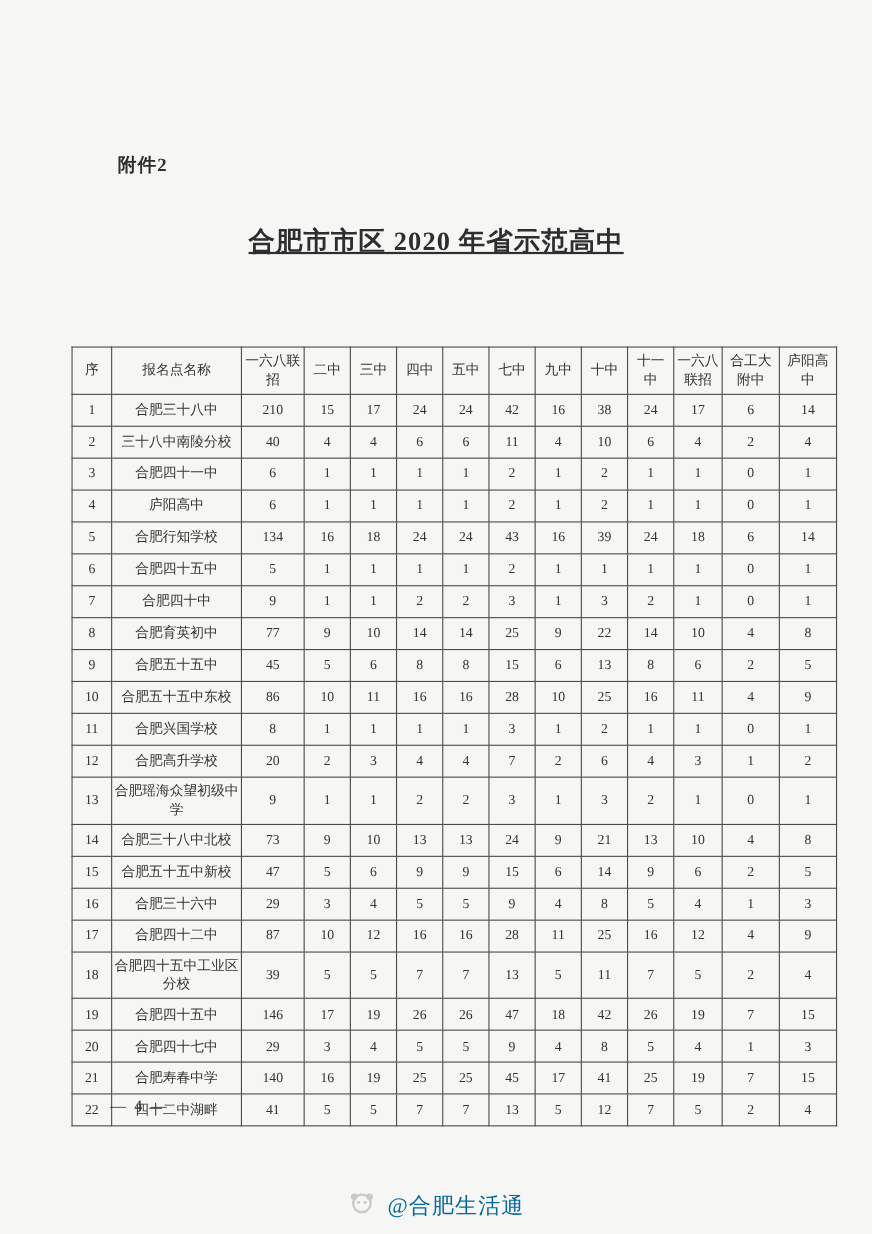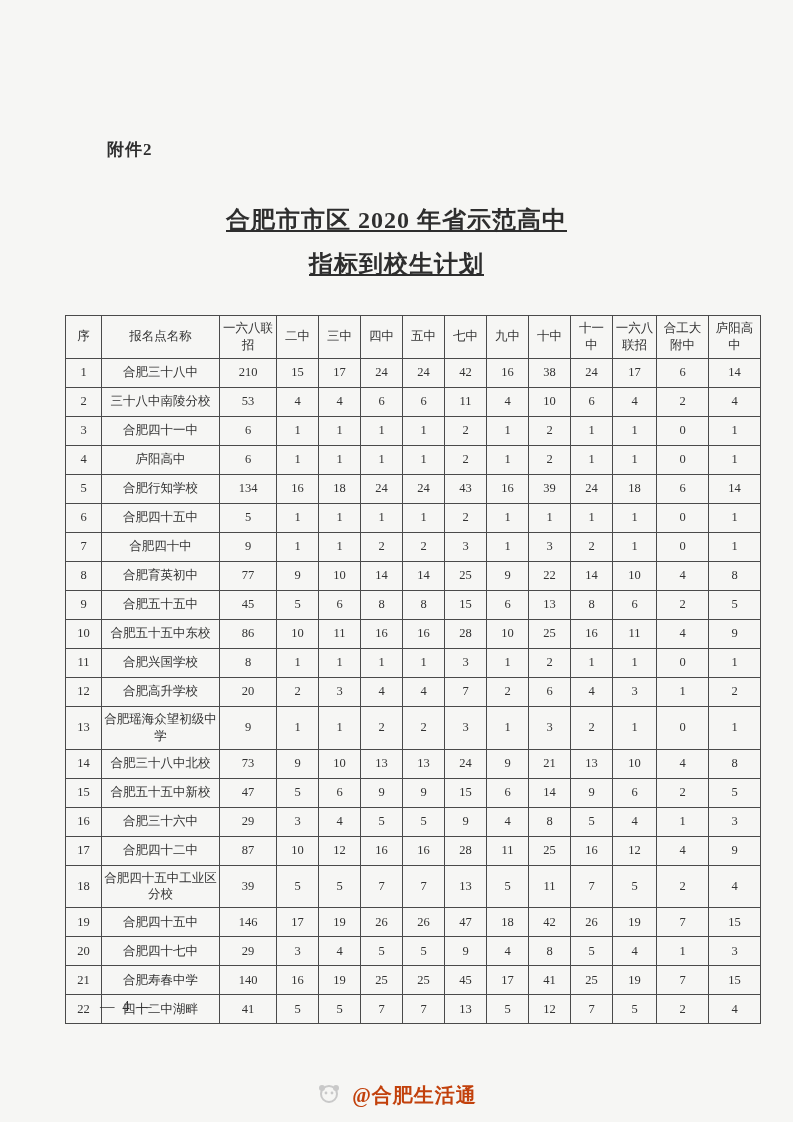--- a/index.html
+++ b/index.html
@@ -68,42 +68,41 @@
     top: 998px;
     font-size: 14.5px;
     letter-spacing: 2px;
   }
   .watermark {
     position: absolute;
     left: 0;
     right: 0;
     top: 1082px;
     text-align: center;
-    color: #c2410c;
+    color: #0369a1;
     font-size: 20px;
-    font-weight: bold;
+    font-weight: normal;
     letter-spacing: 1px;
   }
   .watermark .wm-icon {
     display: inline-block;
     vertical-align: middle;
     margin-right: 4px;
   }
   .watermark .wm-text {
     vertical-align: middle;
   }
 </style>
 </head>
 <body>
 
 <div class="attachment-label">附件2</div>
 
 <div class="doc-title">
   <div>合肥市市区 2020 年省示范高中</div>
-  <div>指标到校生计划</div>
 </div>
 
 <table class="plan-table">
   <colgroup>
     <col style="width:36px">
     <col style="width:118px">
     <col style="width:57px">
     <col style="width:42px">
     <col style="width:42px">
     <col style="width:42px">
@@ -147,21 +146,21 @@
         <td>16</td>
         <td>38</td>
         <td>24</td>
         <td>17</td>
         <td>6</td>
         <td>14</td>
       </tr>
       <tr>
         <td>2</td>
         <td>三十八中南陵分校</td>
-        <td>53</td>
+        <td>40</td>
         <td>4</td>
         <td>4</td>
         <td>6</td>
         <td>6</td>
         <td>11</td>
         <td>4</td>
         <td>10</td>
         <td>6</td>
         <td>4</td>
         <td>2</td>

